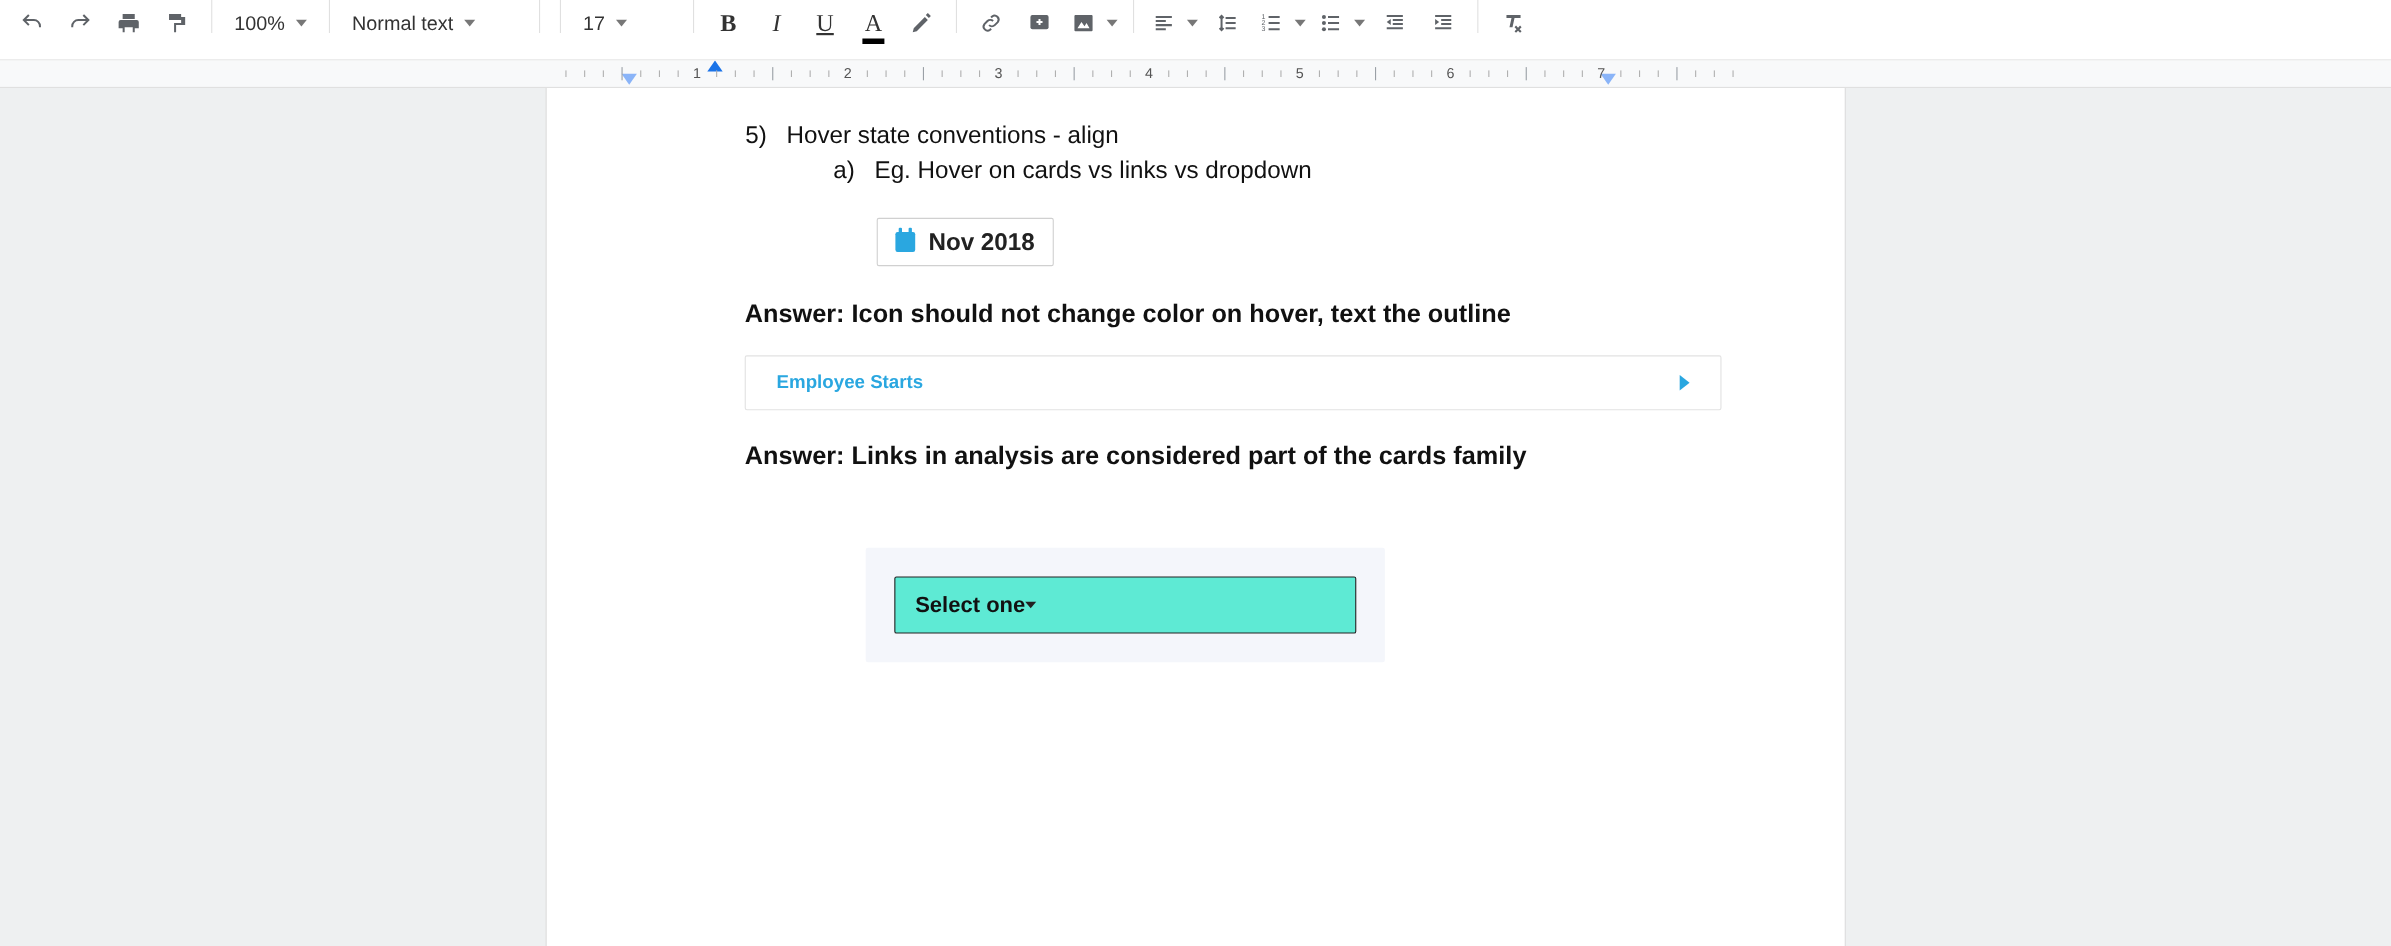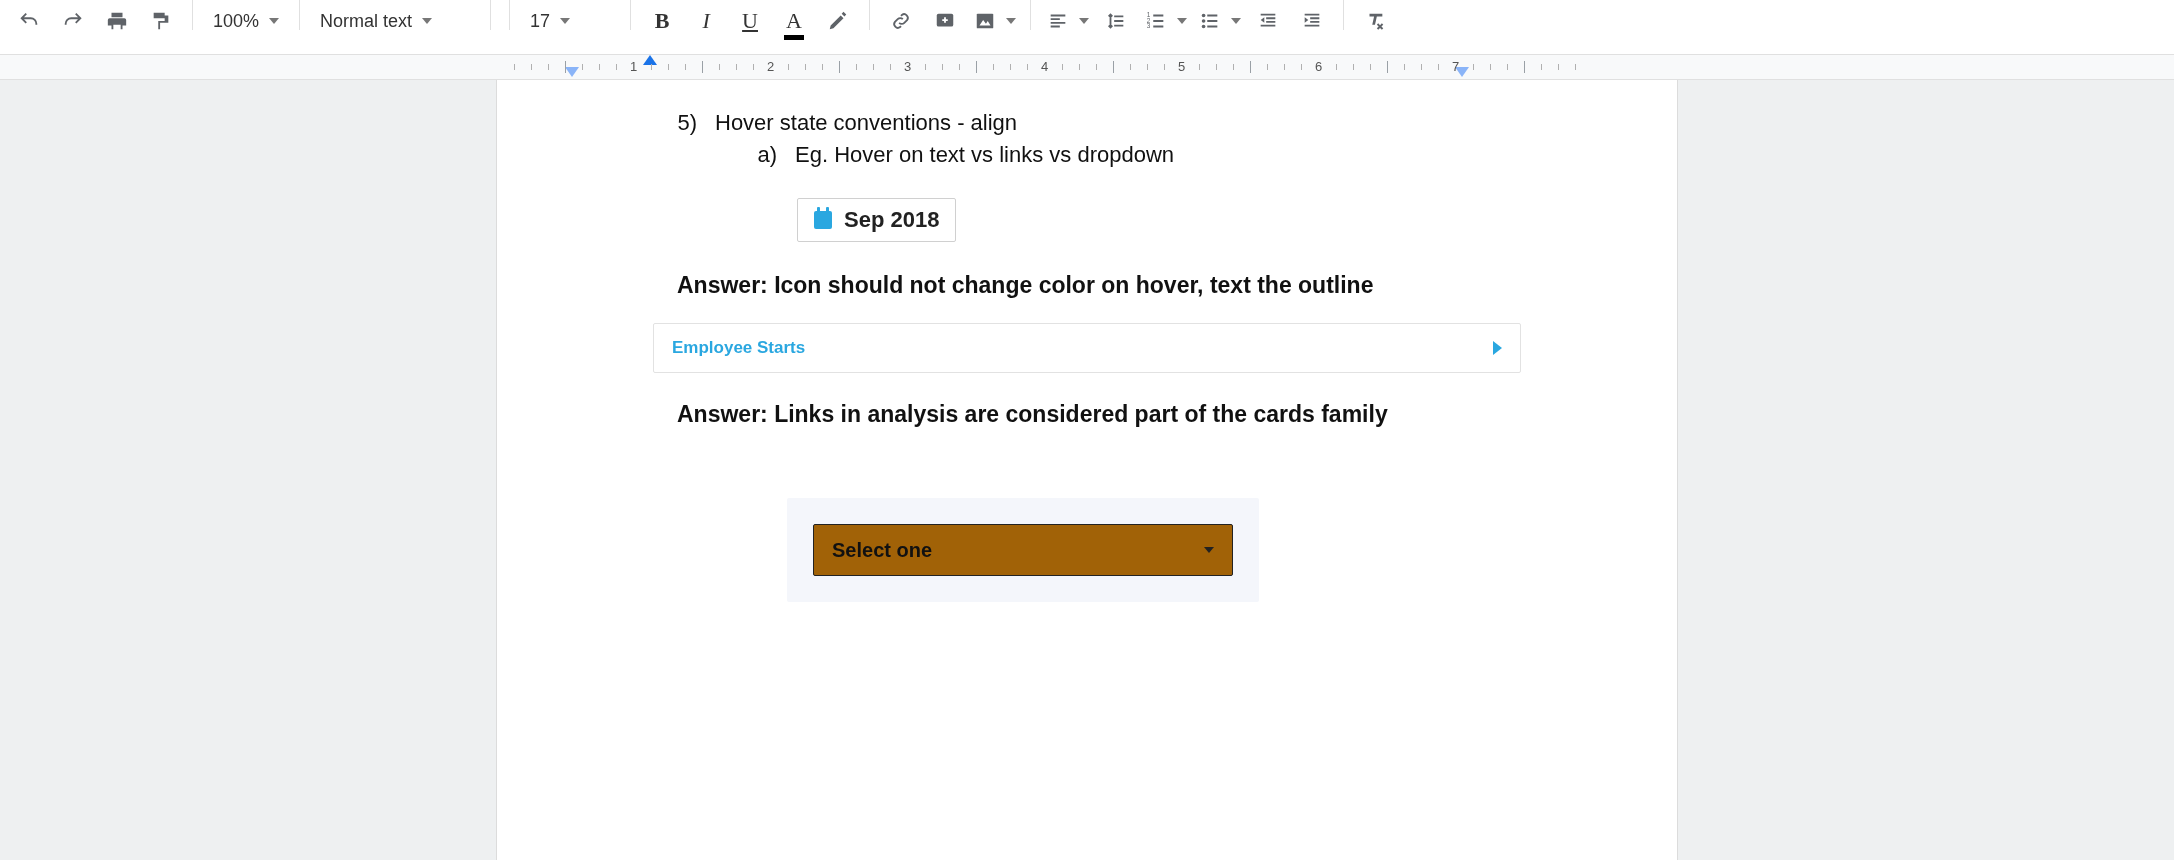--- a/index.html
+++ b/index.html
@@ -150,25 +150,25 @@
   }
   .cal-icon::before { left:3px; }
   .cal-icon::after { right:3px; }
   .answer {
     font-weight: 700;
     margin-left: 120px;
     margin-bottom: 24px;
     font-size: 23px;
   }
   .link-card {
-    margin-left: 96px;
+    margin-left: 120px;
     width: 830px;
     border: 1px solid #e2e2e2;
     border-radius: 2px;
-    padding: 14px 18px;
+    padding: 14px 28px;
     display:flex;
     align-items:center;
     justify-content:space-between;
     margin-bottom: 28px;
   }
   .link-card-label {
     color: #2aa7e0;
     font-weight: 700;
     font-size: 17px;
   }
@@ -180,27 +180,26 @@
   }
   .dropdown-box {
     margin-left: 230px;
     margin-top: 70px;
     width: 420px;
     background: #f4f6fb;
     padding: 26px;
     border-radius: 2px;
   }
   .dropdown-inner {
-    background:#a16207;
+    background:#5eead4;
     border:1px solid #222;
     border-radius:2px;
     height:50px;
     display:flex;
     align-items:center;
-    justify-content:space-between;
     padding:0 18px;
     font-weight:700;
     font-size:20px;
   }
 </style>
 </head>
 <body>
 
 <div class="app">
 
@@ -425,26 +424,26 @@
   <div class="canvas">
     <div class="page">
 
       <div class="ol-item">
         <span class="ol-marker">5)</span>
         <span>Hover state conventions - align</span>
       </div>
 
       <div class="ol-sub">
         <span class="ol-marker">a)</span>
-        <span>Eg. Hover on text vs links vs dropdown</span>
+        <span>Eg. Hover on cards vs links vs dropdown</span>
       </div>
 
       <div class="token-chip">
         <span class="cal-icon"></span>
-        <span>Sep 2018</span>
+        <span>Nov 2018</span>
       </div>
 
       <div class="answer">Answer: Icon should not change color on hover, text the outline</div>
 
       <div class="link-card">
         <span class="link-card-label">Employee Starts</span>
         <span class="link-card-arrow"></span>
       </div>
 
       <div class="answer">Answer: Links in analysis are considered part of the cards family</div>

